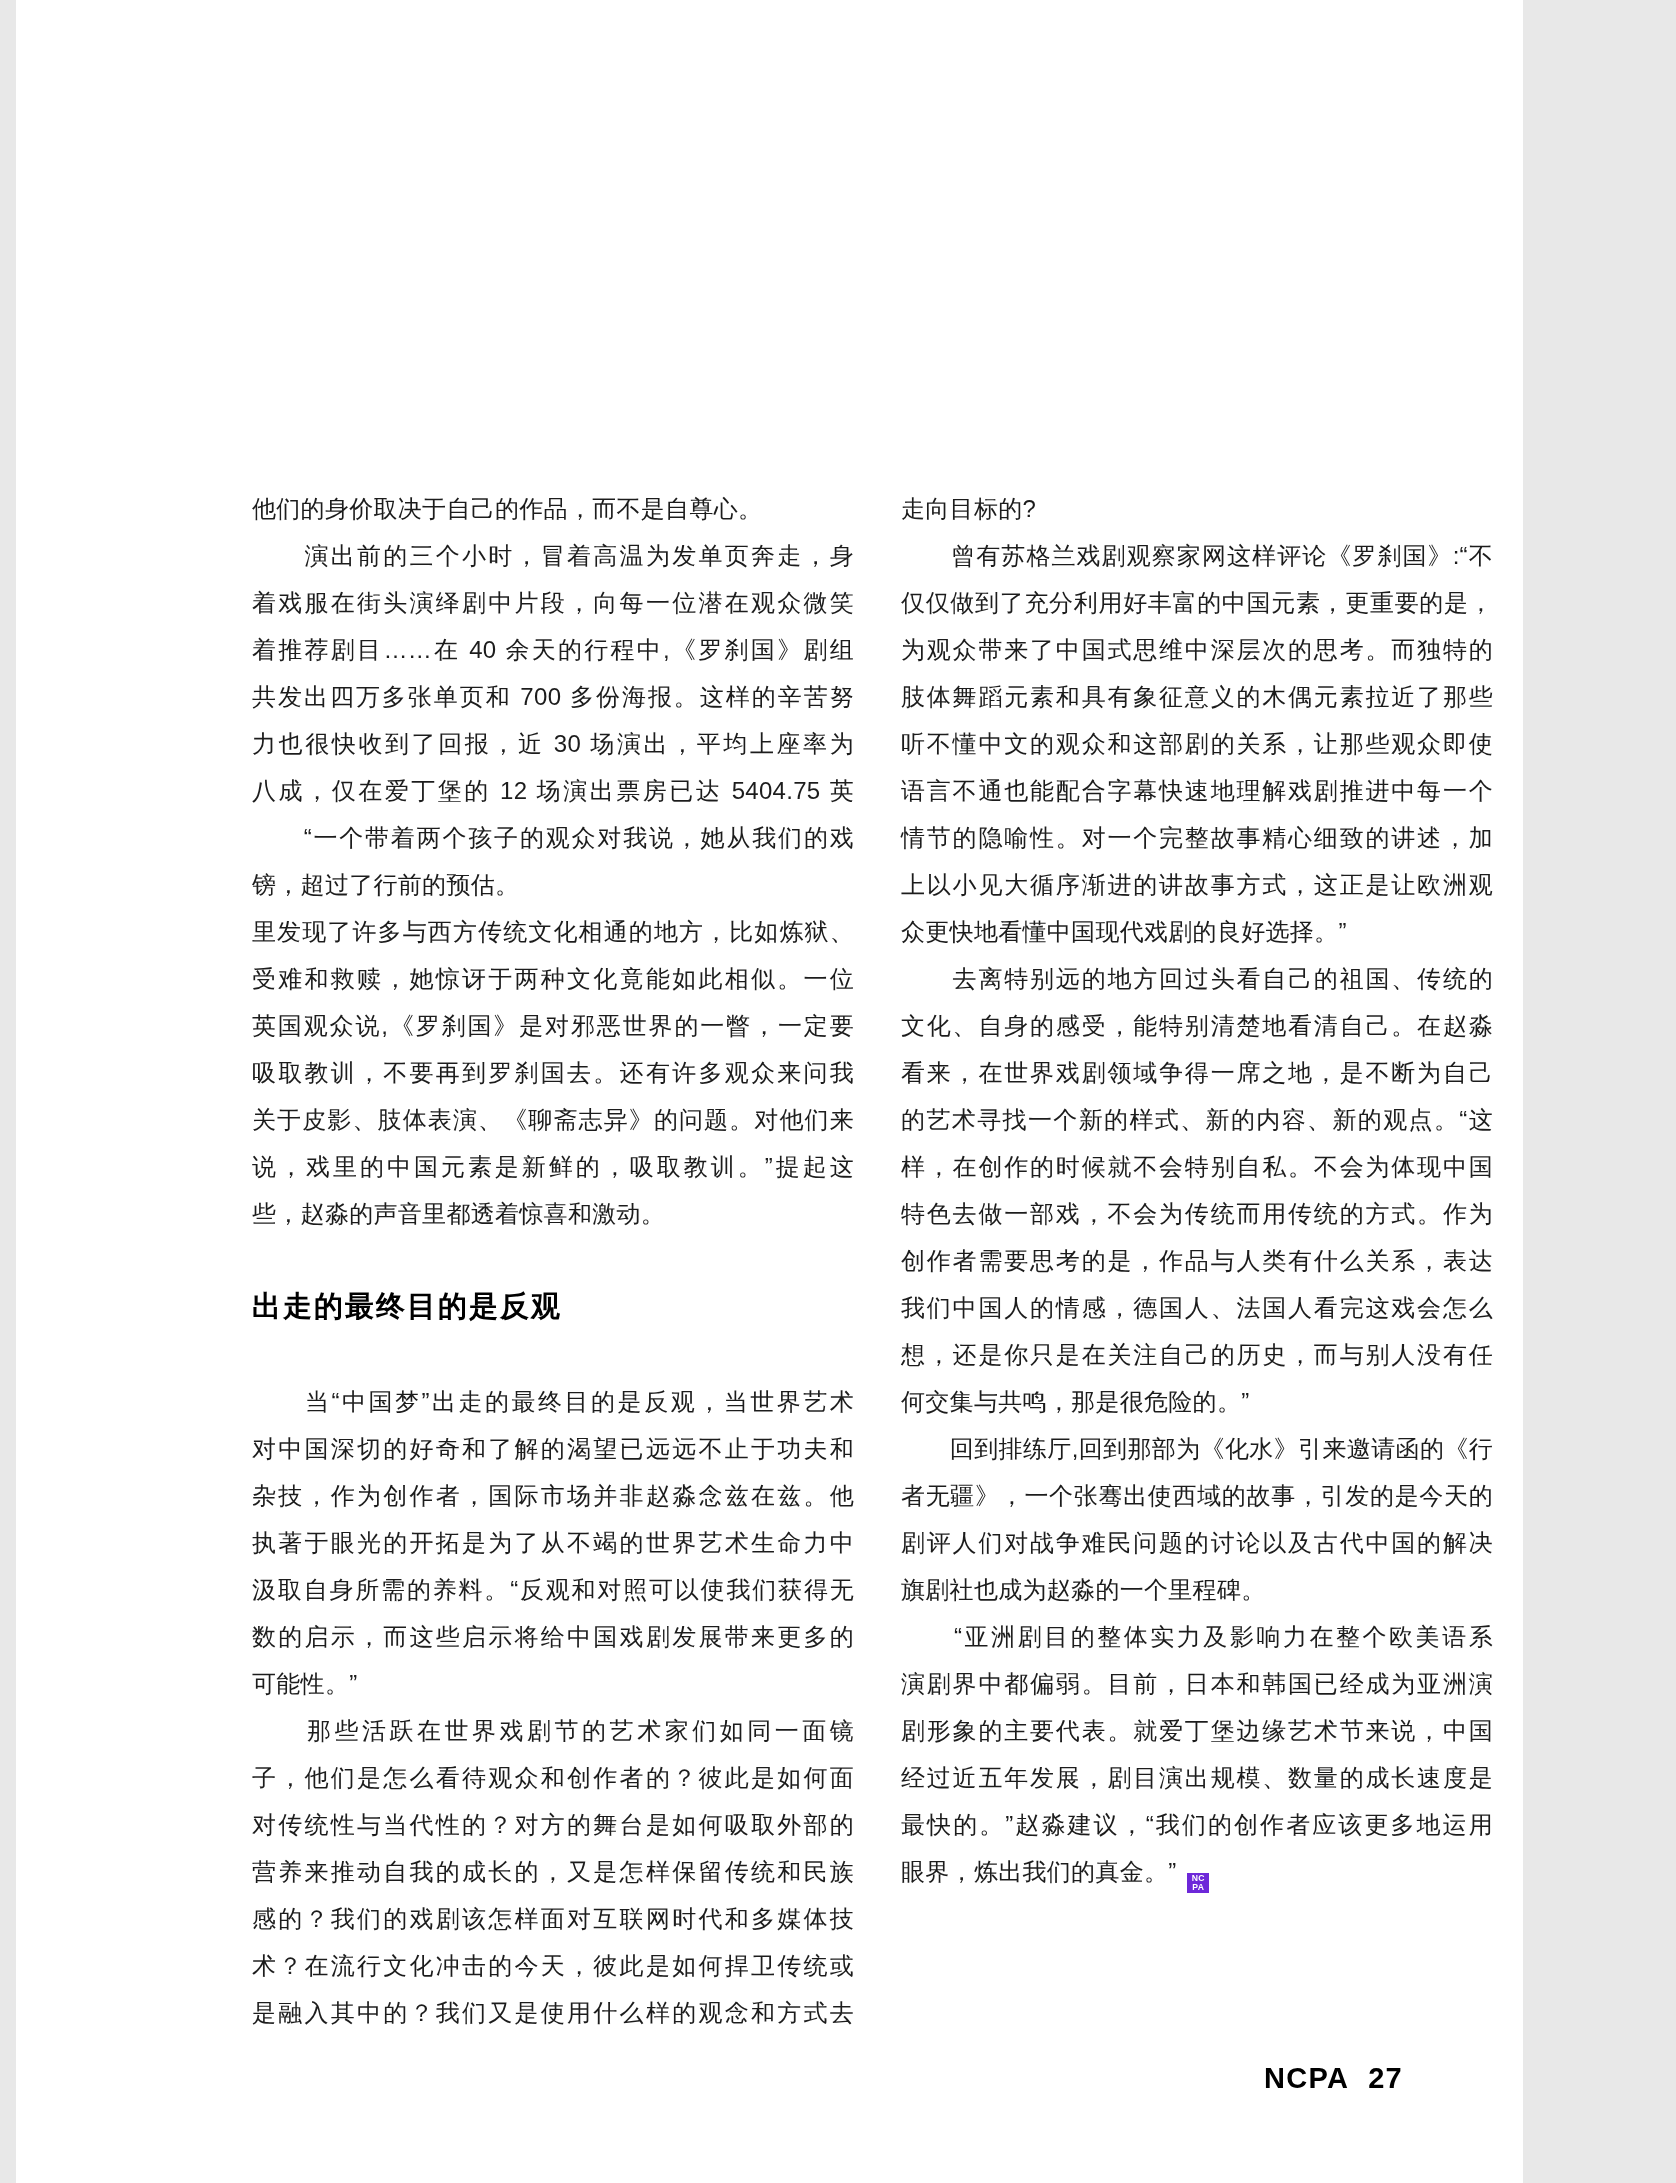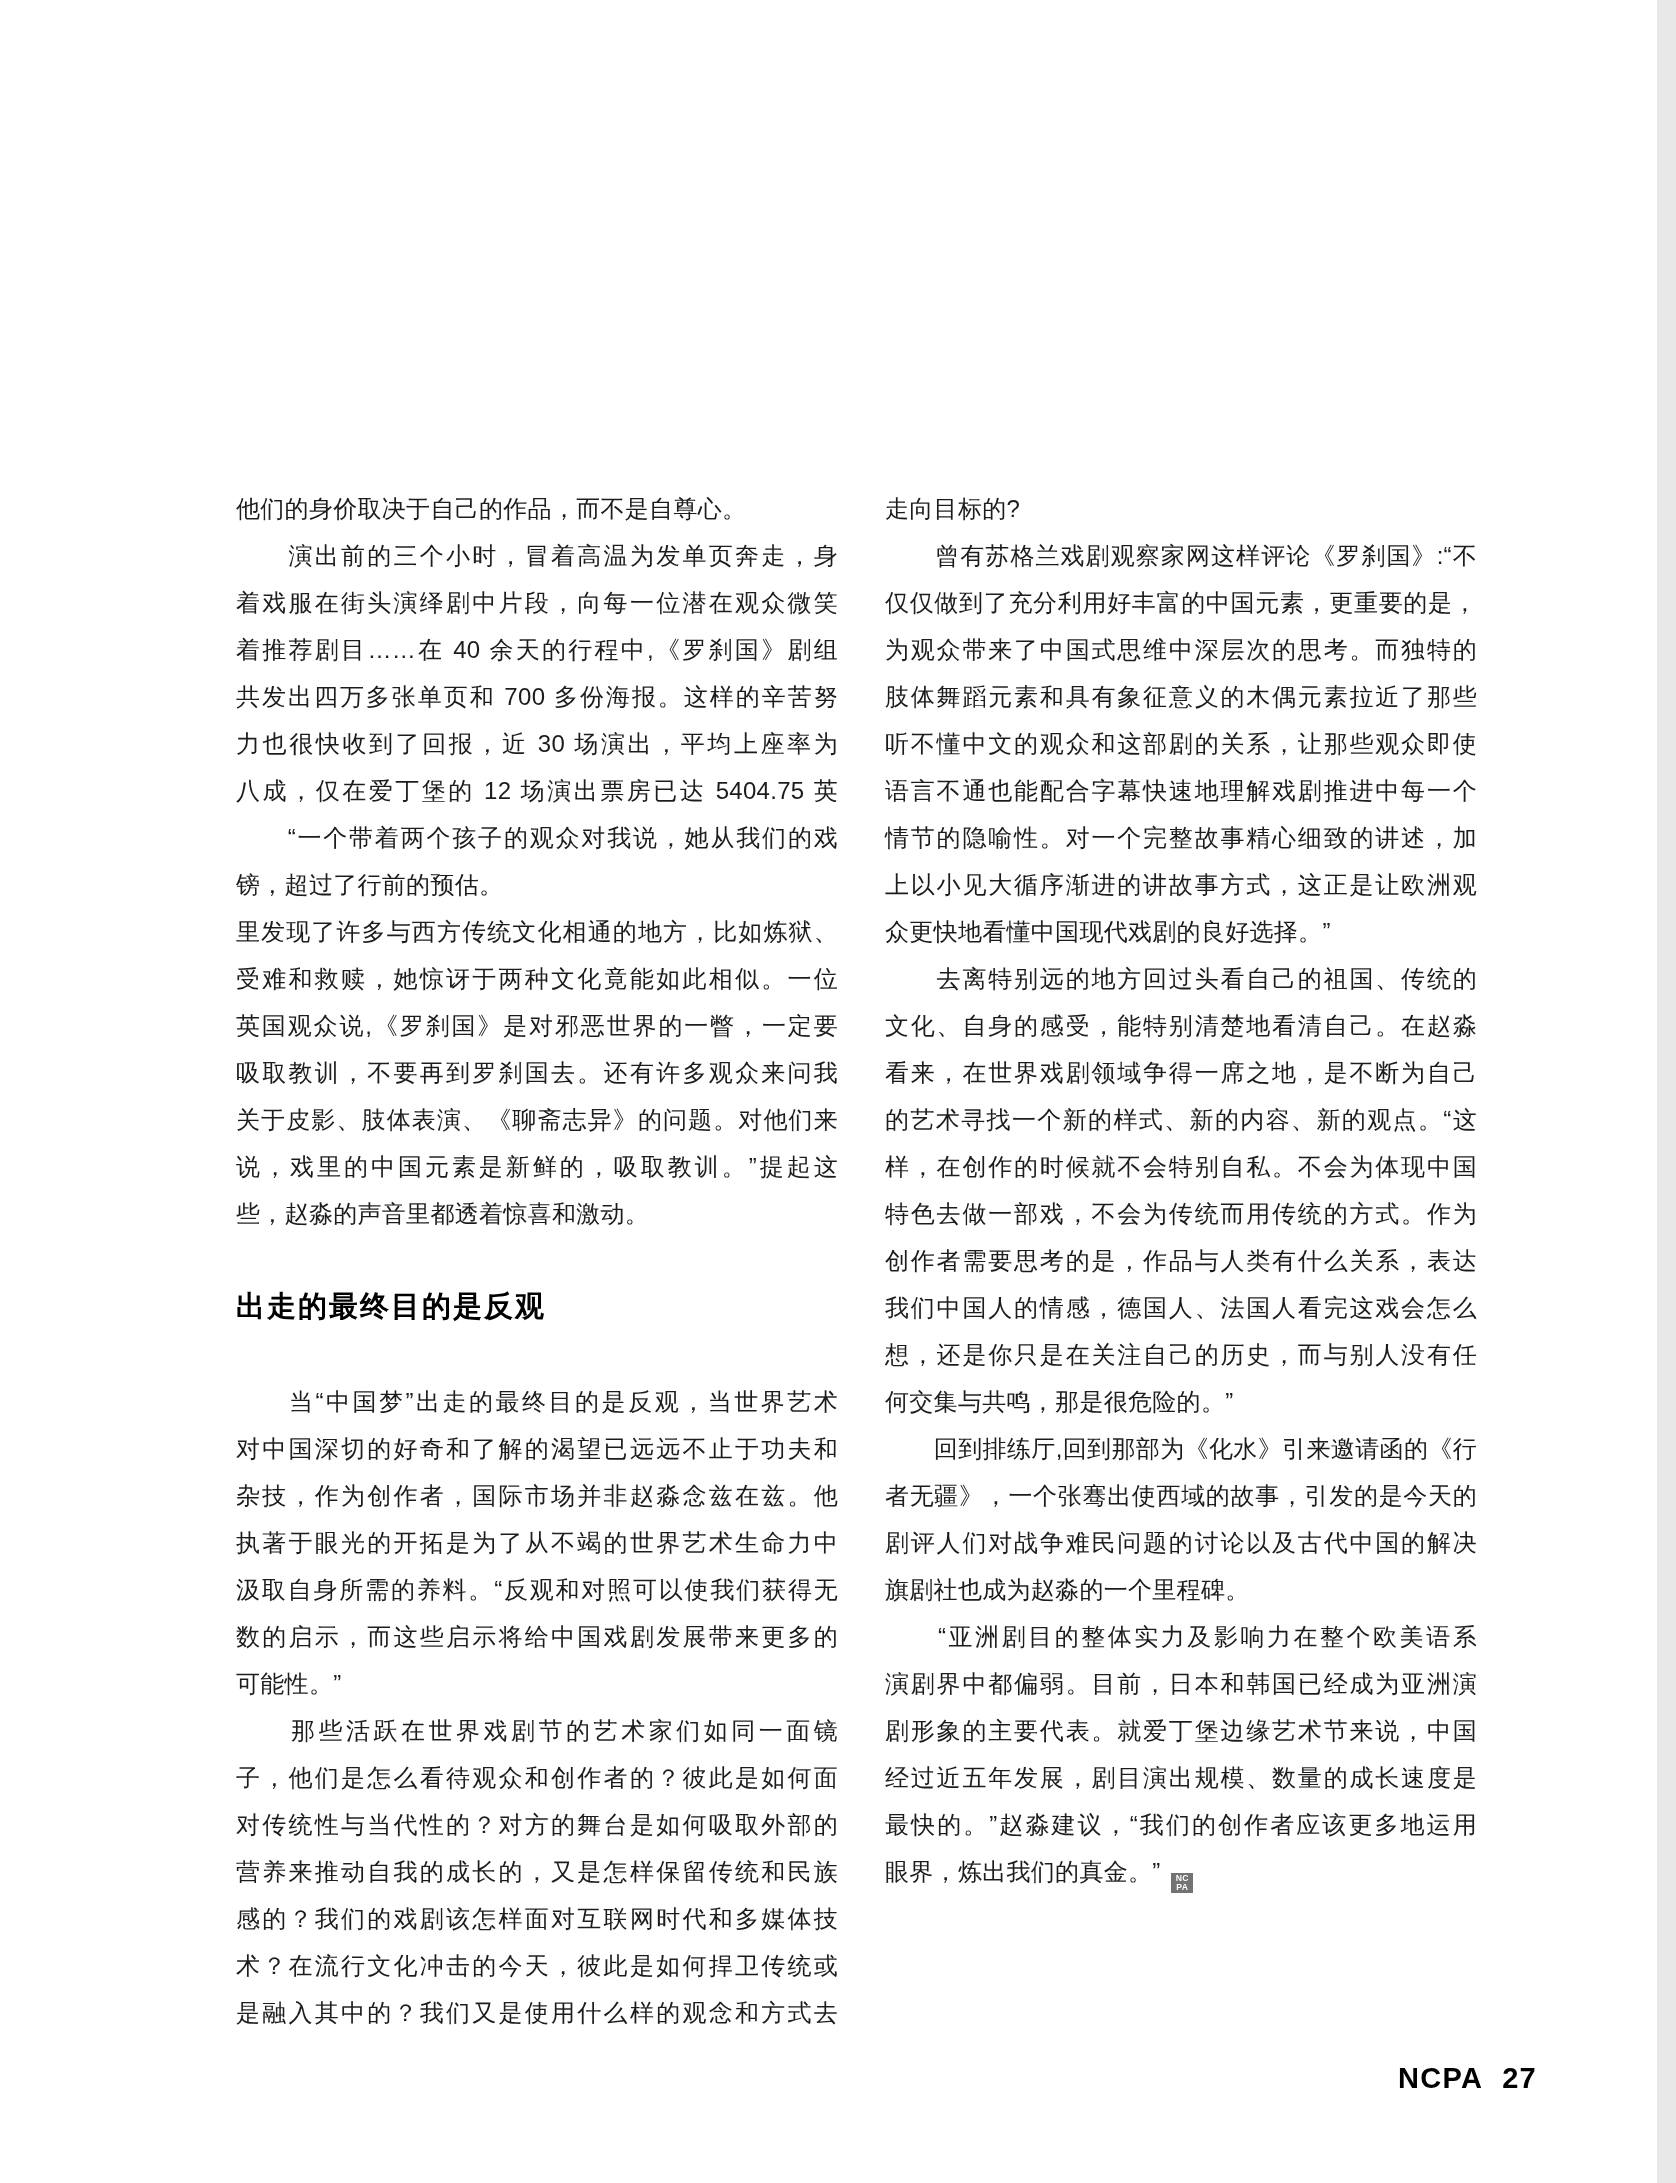--- a/index.html
+++ b/index.html
@@ -1,22 +1,23 @@
 <!DOCTYPE html>
 <html style="font-size:10.6px"><head>
 <meta charset="utf-8">
 <style>
   html,body{margin:0;padding:0;background:#e8e8e8;}
   .page{
     position:relative;
-    width:1657px;height:2183px;
+    width:1507px;height:2183px;
     background:#ffffff;
     font-family:"Liberation Sans",sans-serif;
     color:#1a1a1a;
     overflow:hidden;
+    margin-left:16px;
   }
   .column{position:absolute;top:485px;width:602px;}
   .column-left{left:236px;}
   .column-right{left:885px;width:592px;}
   .line{
     height:47px;line-height:47px;
     font-size:24px;font-weight:300;
     letter-spacing:0.3px;
     white-space:nowrap;
     text-align:left;
@@ -129,21 +130,21 @@
         <div class="line">何交集与共鸣，那是很危险的。”</div>
         <div class="line just">　　回到排练厅,回到那部为《化水》引来邀请函的《行</div>
         <div class="line just">者无疆》，一个张骞出使西域的故事，引发的是今天的</div>
         <div class="line just">剧评人们对战争难民问题的讨论以及古代中国的解决</div>
         <div class="line">旗剧社也成为赵淼的一个里程碑。</div>
         <div class="line just">　　“亚洲剧目的整体实力及影响力在整个欧美语系</div>
         <div class="line just">演剧界中都偏弱。目前，日本和韩国已经成为亚洲演</div>
         <div class="line just">剧形象的主要代表。就爱丁堡边缘艺术节来说，中国</div>
         <div class="line just">经过近五年发展，剧目演出规模、数量的成长速度是</div>
         <div class="line just">最快的。”赵淼建议，“我们的创作者应该更多地运用</div>
-        <div class="line">眼界，炼出我们的真金。”<span class="seal" style="background: #737373;">
+        <div class="line">眼界，炼出我们的真金。”<span class="seal" style="background: #6d28d9;">
             <span>NC</span>
             <span>PA</span>
           </span></div>
       </div>
   </div>
 
   <div class="page-number">NCPA 27</div>
 
 </div>
 

